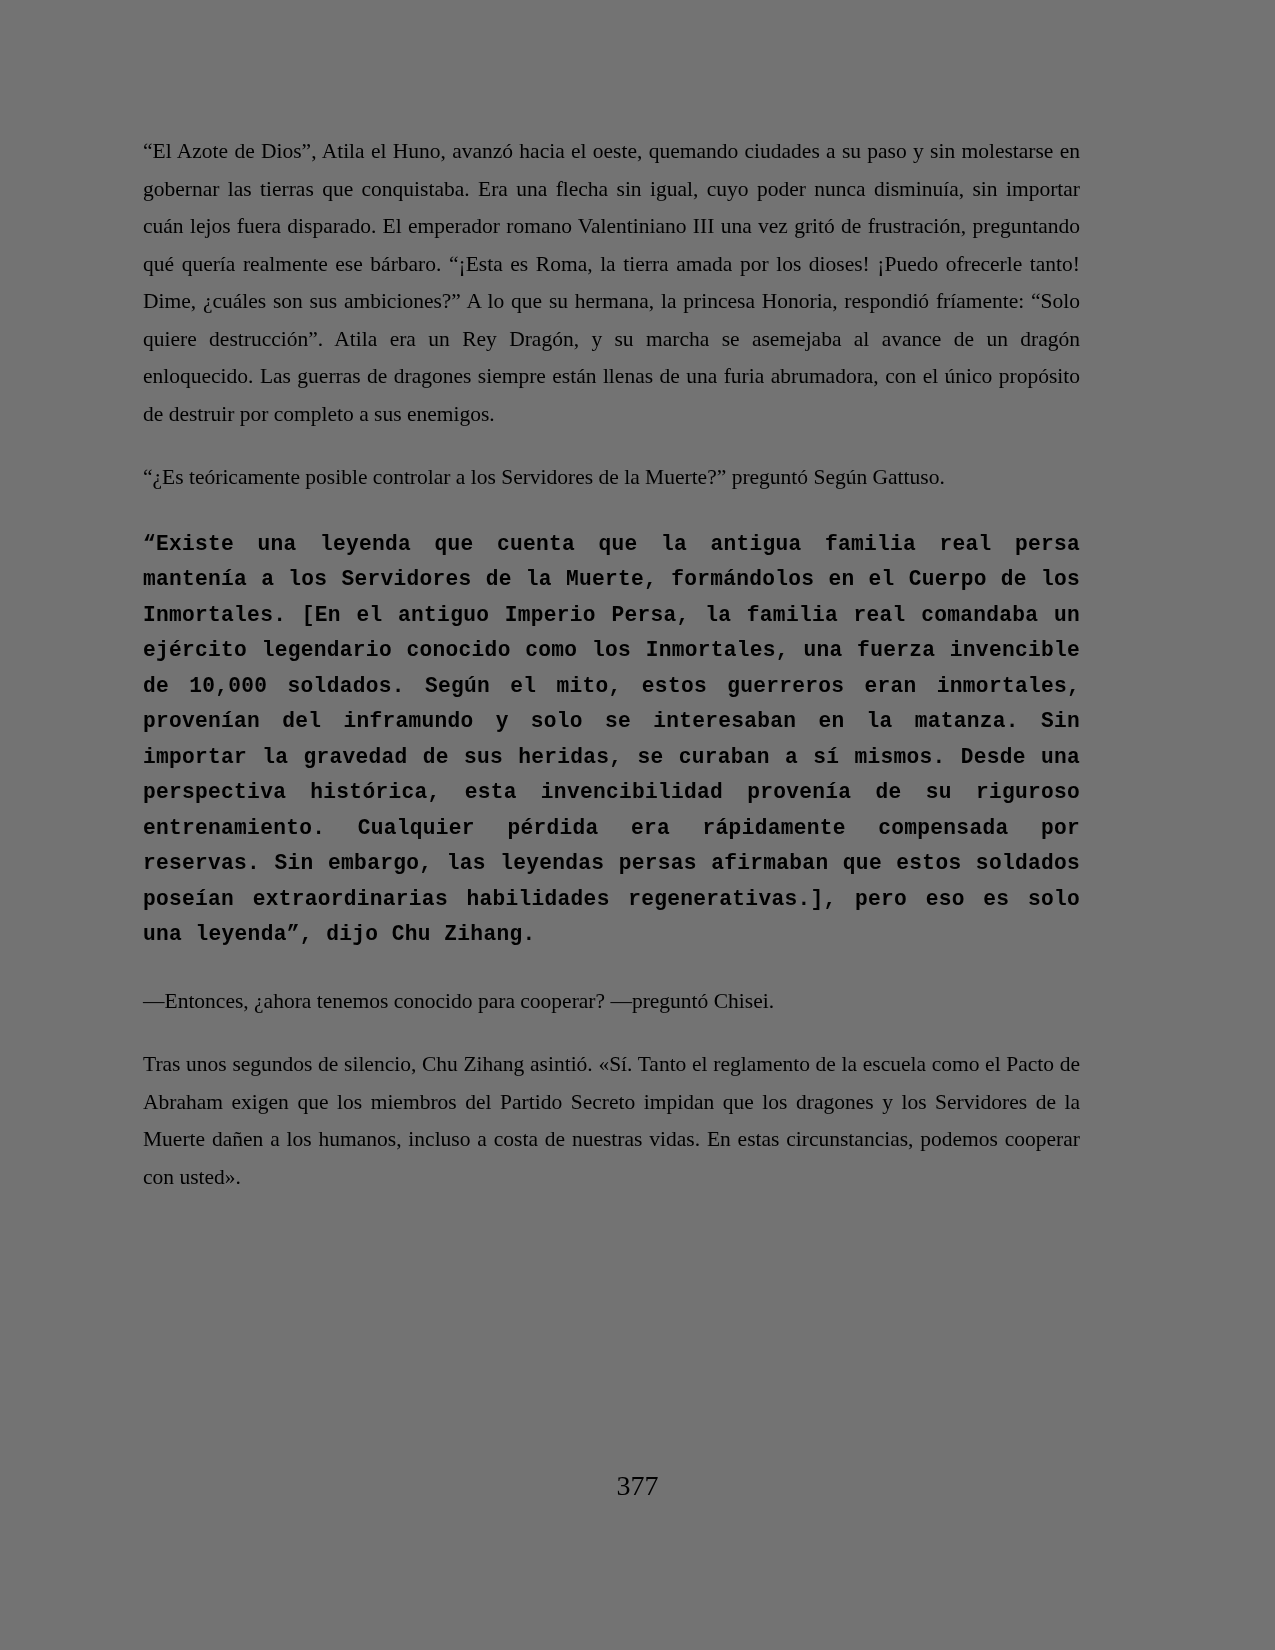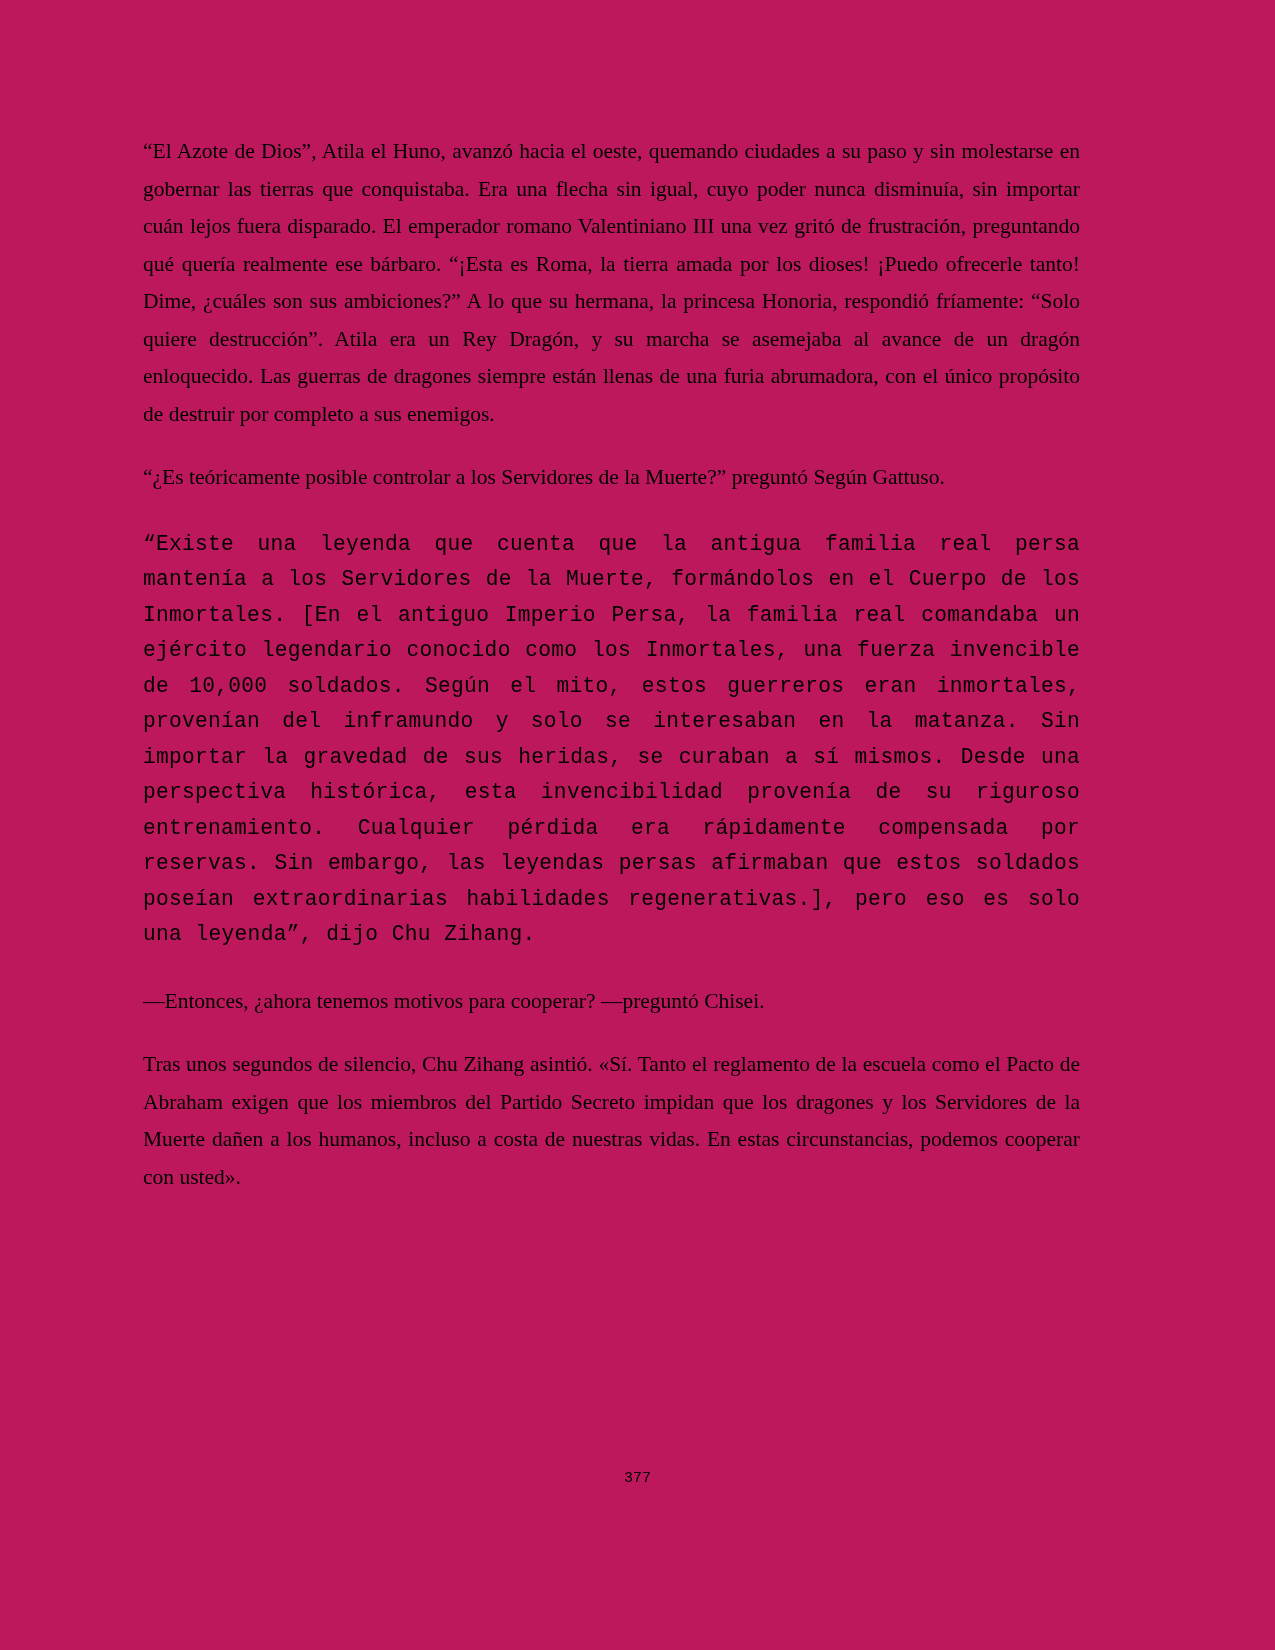--- a/index.html
+++ b/index.html
@@ -4,21 +4,21 @@
 <style>
   html, body {
     margin: 0;
     padding: 0;
     background: #ffffff;
   }
   .page {
     position: relative;
     width: 1275px;
     height: 1650px;
-    background: #be185d;
+    background: #737373;
     box-sizing: border-box;
     overflow: hidden;
   }
   .content {
     position: absolute;
     left: 143px;
     top: 133px;
     width: 937px;
   }
   .para {
@@ -38,45 +38,45 @@
     font-family: "Liberation Mono", "DejaVu Sans Mono", monospace;
     font-size: 21.2px;
     line-height: 35.5px;
     letter-spacing: 0.3px;
     color: #000000;
     text-align: justify;
     text-justify: inter-word;
     margin: 0 0 30px 0;
     word-spacing: 0.5px;
   }
-  .spacer-top { margin-top: 30px; }
+  .spacer-top { margin-top: 30px; font-weight: bold; }
   .page-number {
     position: absolute;
     left: 0;
     right: 0;
     top: 1470px;
     text-align: center;
-    font-family: Liberation Mono, monospace;
-    font-size: 15px;
+    font-family: Liberation Serif, serif;
+    font-size: 28px;
     color: #000000;
   }
 </style>
 </head>
 <body>
 
 <div class="page">
   <div class="content">
 
     <p class="para">“El Azote de Dios”, Atila el Huno, avanzó hacia el oeste, quemando ciudades a su paso y sin molestarse en gobernar las tierras que conquistaba. Era una flecha sin igual, cuyo poder nunca disminuía, sin importar cuán lejos fuera disparado. El emperador romano Valentiniano III una vez gritó de frustración, preguntando qué quería realmente ese bárbaro. “¡Esta es Roma, la tierra amada por los dioses! ¡Puedo ofrecerle tanto! Dime, ¿cuáles son sus ambiciones?” A lo que su hermana, la princesa Honoria, respondió fríamente: “Solo quiere destrucción”. Atila era un Rey Dragón, y su marcha se asemejaba al avance de un dragón enloquecido. Las guerras de dragones siempre están llenas de una furia abrumadora, con el único propósito de destruir por completo a sus enemigos.</p>
 
     <p class="para">“¿Es teóricamente posible controlar a los Servidores de la Muerte?” preguntó Según Gattuso.</p>
 
     <p class="mono-block spacer-top">“Existe una leyenda que cuenta que la antigua familia real persa mantenía a los Servidores de la Muerte, formándolos en el Cuerpo de los Inmortales. [En el antiguo Imperio Persa, la familia real comandaba un ejército legendario conocido como los Inmortales, una fuerza invencible de 10,000 soldados. Según el mito, estos guerreros eran inmortales, provenían del inframundo y solo se interesaban en la matanza. Sin importar la gravedad de sus heridas, se curaban a sí mismos. Desde una perspectiva histórica, esta invencibilidad provenía de su riguroso entrenamiento. Cualquier pérdida era rápidamente compensada por reservas. Sin embargo, las leyendas persas afirmaban que estos soldados poseían extraordinarias habilidades regenerativas.], pero eso es solo una leyenda”, dijo Chu Zihang.</p>
 
 
-    <p class="para">—Entonces, ¿ahora tenemos motivos para cooperar? —preguntó Chisei.</p>
+    <p class="para">—Entonces, ¿ahora tenemos conocido para cooperar? —preguntó Chisei.</p>
 
     <p class="para">Tras unos segundos de silencio, Chu Zihang asintió. «Sí. Tanto el reglamento de la escuela como el Pacto de Abraham exigen que los miembros del Partido Secreto impidan que los dragones y los Servidores de la Muerte dañen a los humanos, incluso a costa de nuestras vidas. En estas circunstancias, podemos cooperar con usted».</p>
 
   </div>
 
   <div class="page-number">377</div>
 </div>
 
 </body></html>

